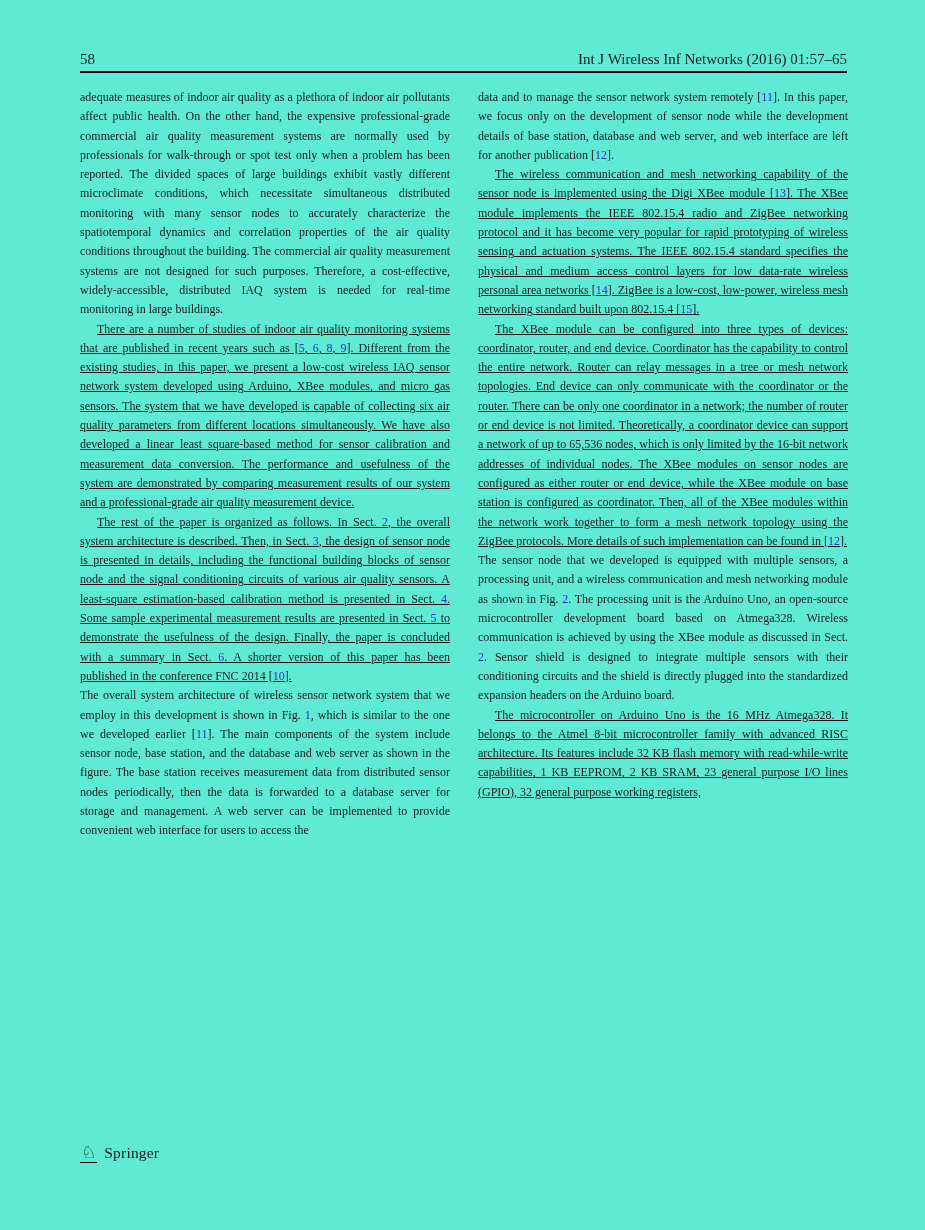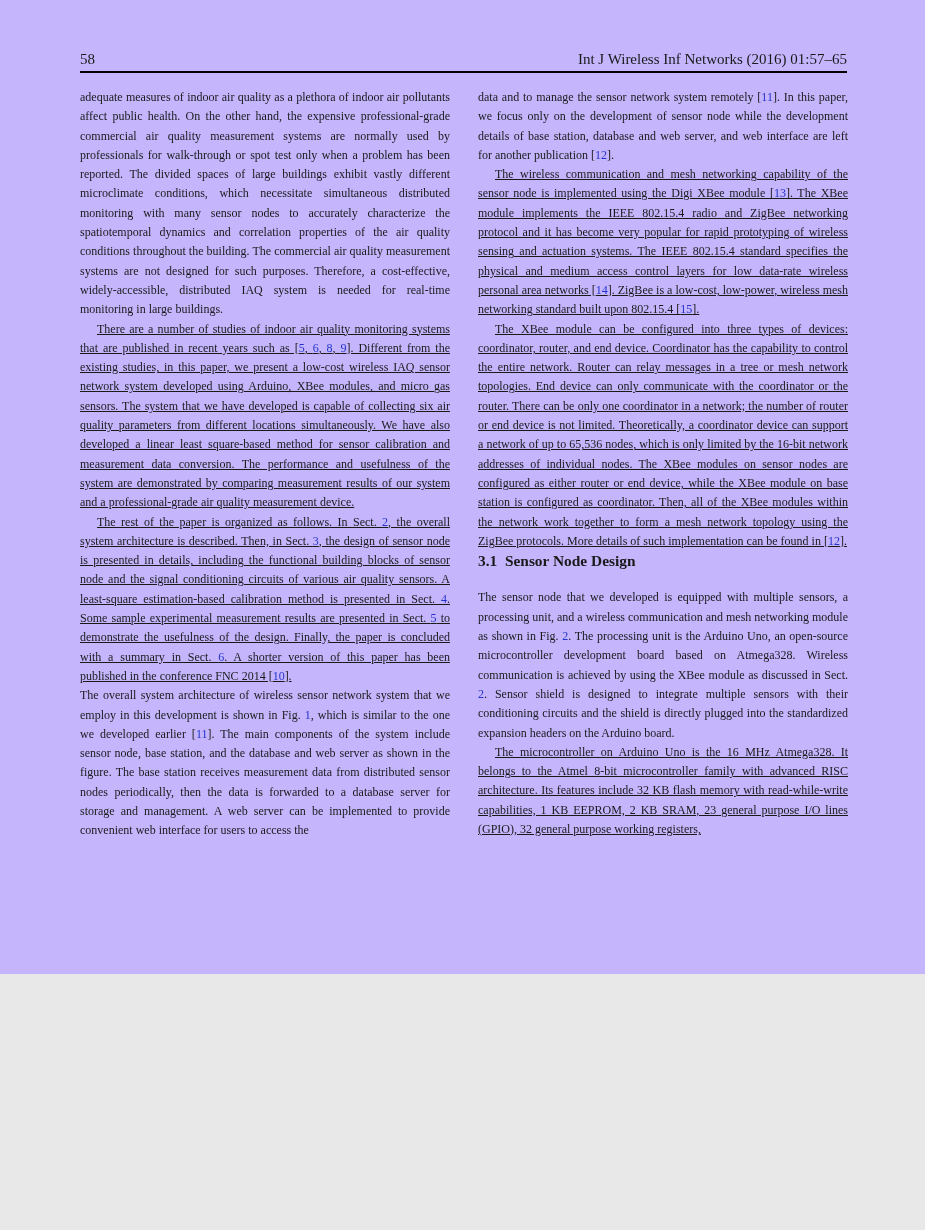--- a/index.html
+++ b/index.html
@@ -1,21 +1,21 @@
 <!DOCTYPE html>
 <html style="--cite-color: #2433cb;"><head>
 <meta charset="utf-8">
 <style>
   html, body { margin: 0; padding: 0; background: #e8e8e8; }
   .page {
     position: relative;
     width: 925px;
-    height: 974px;
+    height: 1230px;
     margin: 0 auto;
-    background: #c4b5fd;
+    background: #5eead4;
     font-family: "Liberation Serif", serif;
     color: #1a1a1a;
     overflow: hidden;
   }
   .running-head {
     position: absolute;
     top: 50px; left: 80px; right: 78px;
     display: flex;
     justify-content: space-between;
     align-items: baseline;
@@ -96,23 +96,22 @@
       <p class="para">adequate measures of indoor air quality as a plethora of indoor air pollutants affect public health. On the other hand, the expensive professional-grade commercial air quality measurement systems are normally used by professionals for walk-through or spot test only when a problem has been reported. The divided spaces of large buildings exhibit vastly different microclimate conditions, which necessitate simultaneous distributed monitoring with many sensor nodes to accurately characterize the spatiotemporal dynamics and correlation properties of the air quality conditions throughout the building. The commercial air quality measurement systems are not designed for such purposes. Therefore, a cost-effective, widely-accessible, distributed IAQ system is needed for real-time monitoring in large buildings.</p>
       <p class="para indent">There are a number of studies of indoor air quality monitoring systems that are published in recent years such as [<span class="cite">5</span>, <span class="cite">6</span>, <span class="cite">8</span>, <span class="cite">9</span>]. Different from the existing studies, in this paper, we present a low-cost wireless IAQ sensor network system developed using Arduino, XBee modules, and micro gas sensors. The system that we have developed is capable of collecting six air quality parameters from different locations simultaneously. We have also developed a linear least square-based method for sensor calibration and measurement data conversion. The performance and usefulness of the system are demonstrated by comparing measurement results of our system and a professional-grade air quality measurement device.</p>
       <p class="para indent">The rest of the paper is organized as follows. In Sect. <span class="cite">2</span>, the overall system architecture is described. Then, in Sect. <span class="cite">3</span>, the design of sensor node is presented in details, including the functional building blocks of sensor node and the signal conditioning circuits of various air quality sensors. A least-square estimation-based calibration method is presented in Sect. <span class="cite">4</span>. Some sample experimental measurement results are presented in Sect. <span class="cite">5</span> to demonstrate the usefulness of the design. Finally, the paper is concluded with a summary in Sect. <span class="cite">6</span>. A shorter version of this paper has been published in the conference FNC 2014 [<span class="cite">10</span>].</p>
       <p class="para">The overall system architecture of wireless sensor network system that we employ in this development is shown in Fig. <span class="cite">1</span>, which is similar to the one we developed earlier [<span class="cite">11</span>]. The main components of the system include sensor node, base station, and the database and web server as shown in the figure. The base station receives measurement data from distributed sensor nodes periodically, then the data is forwarded to a database server for storage and management. A web server can be implemented to provide convenient web interface for users to access the</p>
     </div>
 
   <div class="column right">
       <p class="para">data and to manage the sensor network system remotely [<span class="cite">11</span>]. In this paper, we focus only on the development of sensor node while the development details of base station, database and web server, and web interface are left for another publication [<span class="cite">12</span>].</p>
       <p class="para indent">The wireless communication and mesh networking capability of the sensor node is implemented using the Digi XBee module [<span class="cite">13</span>]. The XBee module implements the IEEE 802.15.4 radio and ZigBee networking protocol and it has become very popular for rapid prototyping of wireless sensing and actuation systems. The IEEE 802.15.4 standard specifies the physical and medium access control layers for low data-rate wireless personal area networks [<span class="cite">14</span>]. ZigBee is a low-cost, low-power, wireless mesh networking standard built upon 802.15.4 [<span class="cite">15</span>].</p>
       <p class="para indent">The XBee module can be configured into three types of devices: coordinator, router, and end device. Coordinator has the capability to control the entire network. Router can relay messages in a tree or mesh network topologies. End device can only communicate with the coordinator or the router. There can be only one coordinator in a network; the number of router or end device is not limited. Theoretically, a coordinator device can support a network of up to 65,536 nodes, which is only limited by the 16-bit network addresses of individual nodes. The XBee modules on sensor nodes are configured as either router or end device, while the XBee module on base station is configured as coordinator. Then, all of the XBee modules within the network work together to form a mesh network topology using the ZigBee protocols. More details of such implementation can be found in [<span class="cite">12</span>].</p>
-      <h3 class="subsection-heading">3.1 Sensor Node Design</h3>
       <p class="para">The sensor node that we developed is equipped with multiple sensors, a processing unit, and a wireless communication and mesh networking module as shown in Fig. <span class="cite">2</span>. The processing unit is the Arduino Uno, an open-source microcontroller development board based on Atmega328. Wireless communication is achieved by using the XBee module as discussed in Sect. <span class="cite">2</span>. Sensor shield is designed to integrate multiple sensors with their conditioning circuits and the shield is directly plugged into the standardized expansion headers on the Arduino board.</p>
       <p class="para indent">The microcontroller on Arduino Uno is the 16 MHz Atmega328. It belongs to the Atmel 8-bit microcontroller family with advanced RISC architecture. Its features include 32 KB flash memory with read-while-write capabilities, 1 KB EEPROM, 2 KB SRAM, 23 general purpose I/O lines (GPIO), 32 general purpose working registers,</p>
     </div>
 
   <div class="footer">
     <span class="springer-mark">♘</span>
-    <span class="springer-label">Sensors</span>
+    <span class="springer-label">Springer</span>
   </div>
 
 </div>
 
 </body></html>

